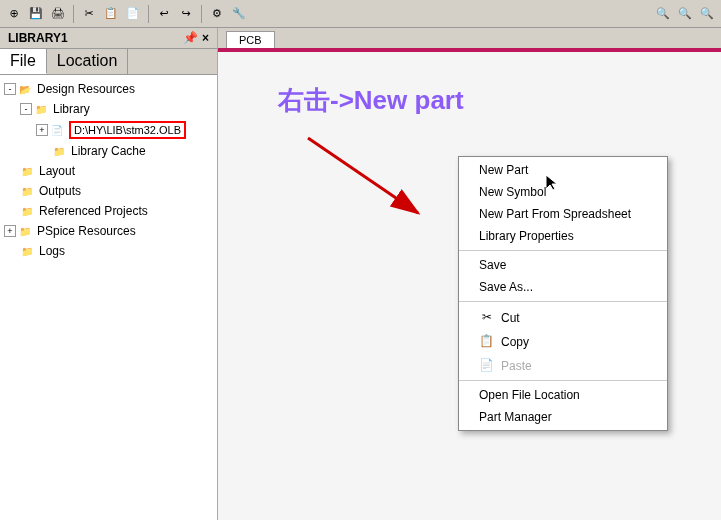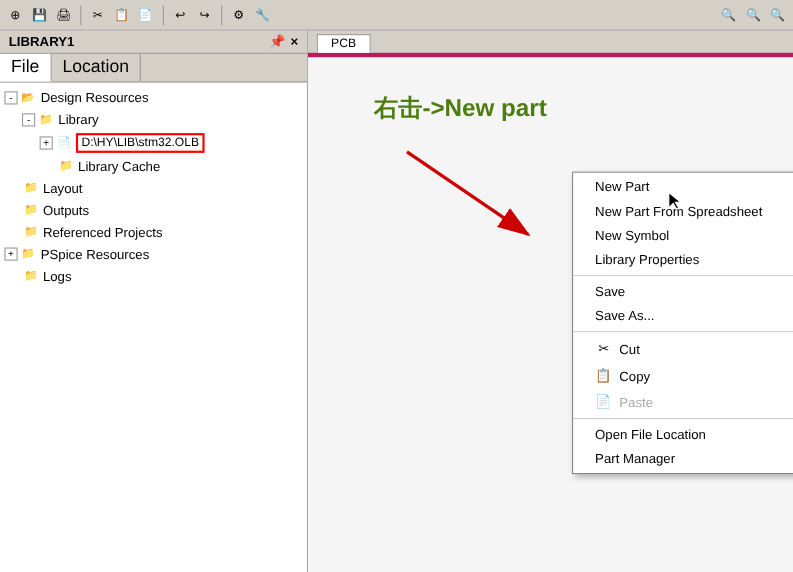--- a/index.html
+++ b/index.html
@@ -36,21 +36,21 @@
     }
 
     
     .main-area {
       display: flex;
       height: calc(100% - 28px);
     }
 
     
     .left-panel {
-      width: 280px;
+      width: 218px;
       background: #ffffff;
       border-right: 1px solid #aaa;
       display: flex;
       flex-direction: column;
     }
 
     .panel-title {
       background: #d4d0c8;
       padding: 3px 8px;
       font-size: 12px;
@@ -153,23 +153,23 @@
     }
     .right-tab.active {
       background: #fff;
     }
 
     
     .annotation {
       position: absolute;
       top: 55px;
       left: 60px;
-      font-size: 22px;
+      font-size: 26px;
       font-weight: bold;
-      color: #4d7c0f;
+      color: #8b5cf6;
       z-index: 5;
       pointer-events: none;
     }
 
     
     .context-menu {
       position: absolute;
       top: 128px;
       left: 240px;
       width: 210px;
@@ -326,25 +326,25 @@
       <line x1="60" y1="10" x2="170" y2="85" stroke="#cc0000" stroke-width="3" marker-end="url(#arrowhead)"></line>
     </svg>
 
     <div class="context-menu">
 
       <div class="ctx-item">
         <span>New Part</span>
       </div>
 
       <div class="ctx-item">
+        <span>New Symbol</span>
+      </div>
+
+      <div class="ctx-item">
         <span>New Part From Spreadsheet</span>
-      </div>
-
-      <div class="ctx-item">
-        <span>New Symbol</span>
       </div>
 
       <div class="ctx-item">
         <span>Library Properties</span>
       </div>
 
       <div class="ctx-separator"></div>
 
       <div class="ctx-item">
         <span>Save</span>

